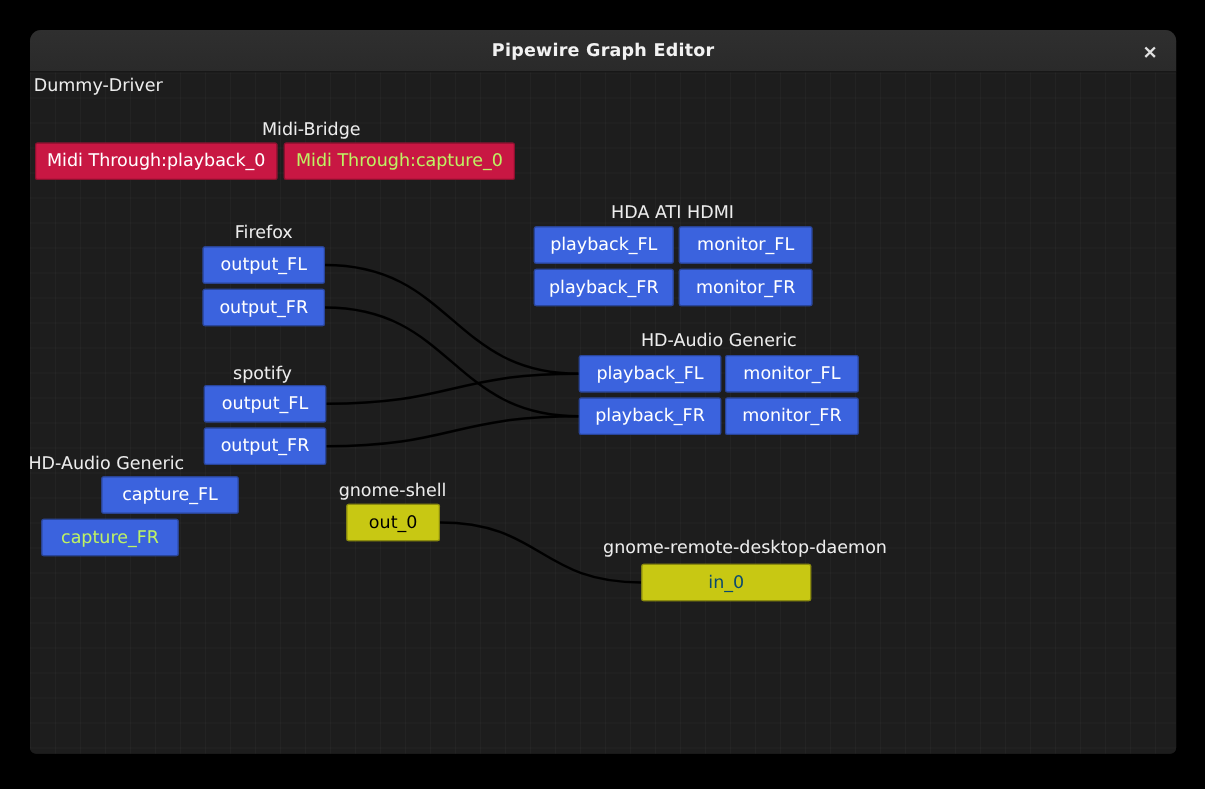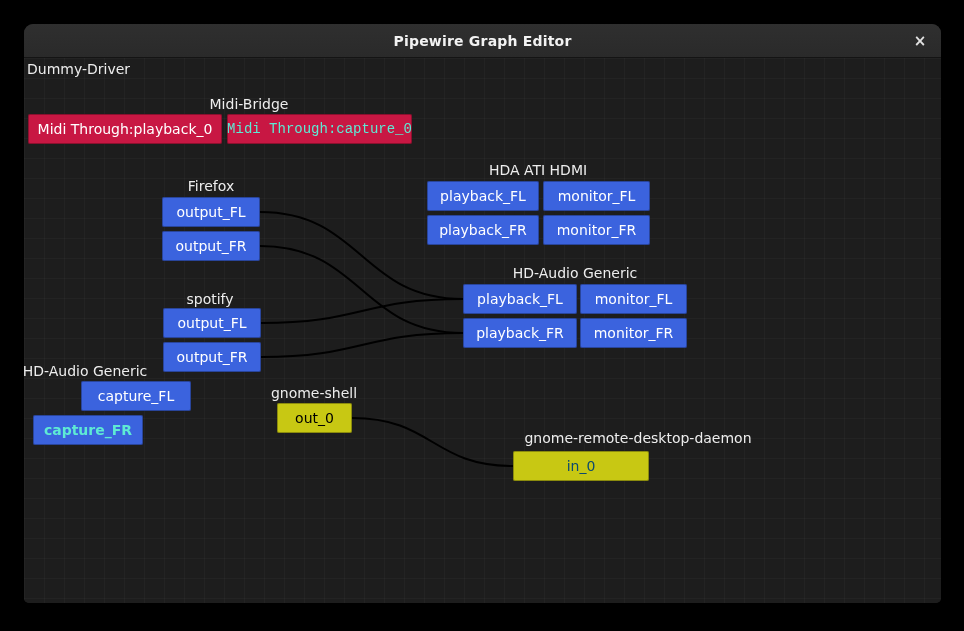--- a/index.html
+++ b/index.html
@@ -108,38 +108,38 @@
     <svg class="links-layer" width="917" height="545" viewBox="0 0 917 545">
         <path d="M 236 154 C 338 154, 337 241, 439 241" stroke="#000000"></path>
         <path d="M 236 188 C 338 188, 337 275, 439 275" stroke="#000000"></path>
         <path d="M 237 265 C 338 265, 338 241, 439 241" stroke="#000000"></path>
         <path d="M 237 299 C 338 299, 338 275, 439 275" stroke="#000000"></path>
         <path d="M 328 360 C 409 360, 408 408, 489 408" stroke="#000000"></path>
       </svg>
   <div class="node-title" style="left: 3px; top: 4px;">Dummy-Driver</div>
       <div class="node-title centered" style="left: 193px; top: 39px; margin-left: 32px;">Midi-Bridge</div>
       <div class="port" style="left: 4px; top: 56px; width: 194px; height: 30px; background: rgb(200, 23, 67); color: rgb(255, 255, 255);">Midi Through:playback_0</div>
-      <div class="port" style="left: 203px; top: 56px; width: 185px; height: 30px; background: rgb(200, 23, 67); color: #5eead4; font-family: Liberation Mono, monospace;">Midi Through:capture_0</div>
+      <div class="port" style="left: 203px; top: 56px; width: 185px; height: 30px; background: rgb(200, 23, 67); color: #bef264;">Midi Through:capture_0</div>
       <div class="node-title centered" style="left: 187px; top: 121px;">Firefox</div>
       <div class="port" style="left: 138px; top: 139px; width: 98px; height: 30px; background: rgb(59, 99, 222); color: rgb(255, 255, 255);">output_FL</div>
       <div class="port" style="left: 138px; top: 173px; width: 98px; height: 30px; background: rgb(59, 99, 222); color: rgb(255, 255, 255);">output_FR</div>
       <div class="node-title centered" style="left: 514px; top: 105px;">HDA ATI HDMI</div>
       <div class="port" style="left: 403px; top: 123px; width: 112px; height: 30px; background: rgb(59, 99, 222); color: rgb(255, 255, 255);">playback_FL</div>
       <div class="port" style="left: 519px; top: 123px; width: 107px; height: 30px; background: rgb(59, 99, 222); color: rgb(255, 255, 255);">monitor_FL</div>
       <div class="port" style="left: 403px; top: 157px; width: 112px; height: 30px; background: rgb(59, 99, 222); color: rgb(255, 255, 255);">playback_FR</div>
       <div class="port" style="left: 519px; top: 157px; width: 107px; height: 30px; background: rgb(59, 99, 222); color: rgb(255, 255, 255);">monitor_FR</div>
       <div class="node-title centered" style="left: 551px; top: 208px;">HD-Audio Generic</div>
       <div class="port" style="left: 439px; top: 226px; width: 114px; height: 30px; background: rgb(59, 99, 222); color: rgb(255, 255, 255);">playback_FL</div>
       <div class="port" style="left: 556px; top: 226px; width: 107px; height: 30px; background: rgb(59, 99, 222); color: rgb(255, 255, 255);">monitor_FL</div>
       <div class="port" style="left: 439px; top: 260px; width: 114px; height: 30px; background: rgb(59, 99, 222); color: rgb(255, 255, 255);">playback_FR</div>
       <div class="port" style="left: 556px; top: 260px; width: 107px; height: 30px; background: rgb(59, 99, 222); color: rgb(255, 255, 255);">monitor_FR</div>
       <div class="node-title centered" style="left: 186px; top: 234px;">spotify</div>
       <div class="port" style="left: 139px; top: 250px; width: 98px; height: 30px; background: rgb(59, 99, 222); color: rgb(255, 255, 255);">output_FL</div>
       <div class="port" style="left: 139px; top: 284px; width: 98px; height: 30px; background: rgb(59, 99, 222); color: rgb(255, 255, 255);">output_FR</div>
       <div class="node-title centered" style="left: 61px; top: 306px;">HD-Audio Generic</div>
       <div class="port" style="left: 9px; top: 323px; width: 110px; height: 30px; background: rgb(59, 99, 222); color: rgb(255, 255, 255); margin-left: 48px;">capture_FL</div>
-      <div class="port" style="left: 9px; top: 357px; width: 110px; height: 30px; background: rgb(59, 99, 222); color: #5eead4; font-weight: bold;">capture_FR</div>
+      <div class="port" style="left: 9px; top: 357px; width: 110px; height: 30px; background: rgb(59, 99, 222); color: #bef264;">capture_FR</div>
       <div class="node-title centered" style="left: 290px; top: 328px;">gnome-shell</div>
       <div class="port" style="left: 253px; top: 345px; width: 75px; height: 30px; background: rgb(200, 200, 19); color: #000000;">out_0</div>
-      <div class="node-title centered" style="left: 614px; top: 373px;">gnome-remote-desktop-daemon</div>
+      <div class="node-title centered" style="left: 572px; top: 373px;">gnome-remote-desktop-daemon</div>
       <div class="port" style="left: 489px; top: 393px; width: 136px; height: 30px; background: rgb(200, 200, 19); color: #0c4a6e;">in_0</div>
     </div>
 </div>
 
 </body></html>

